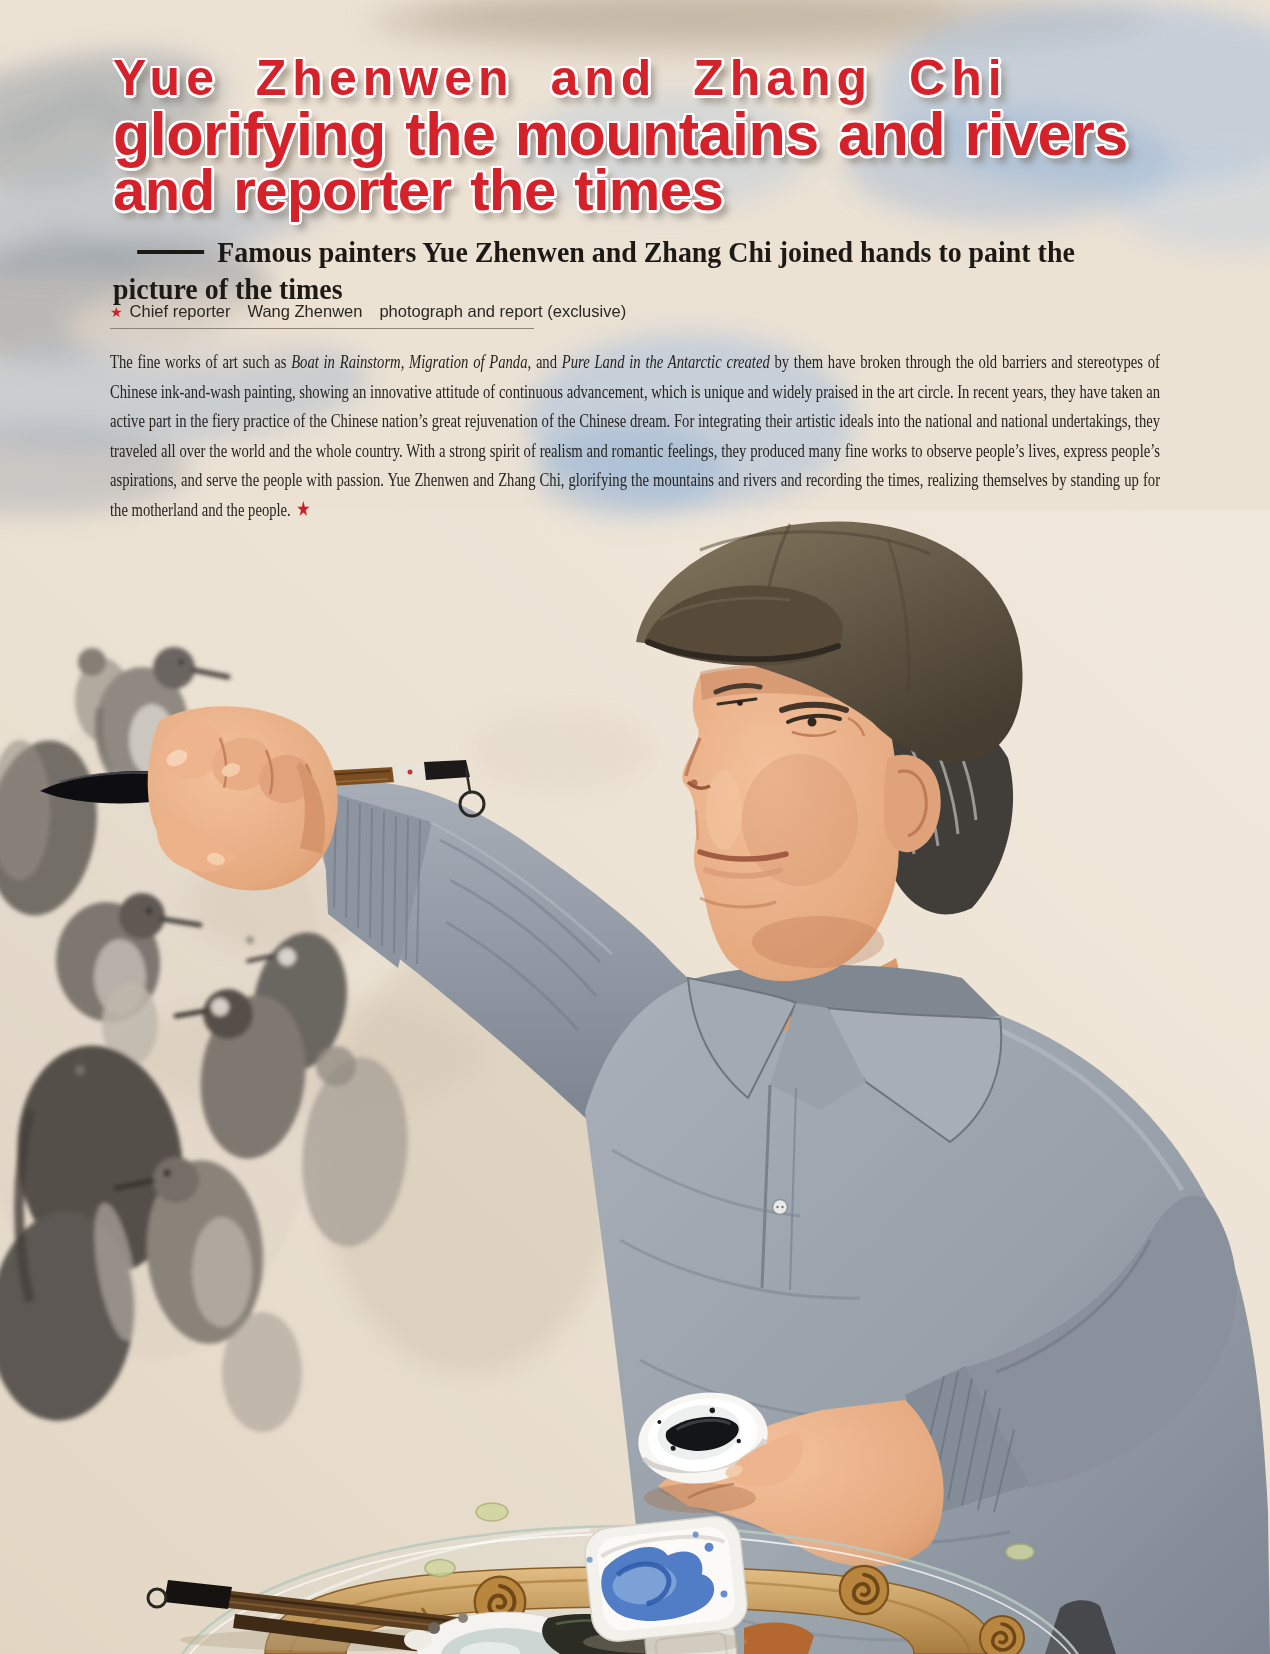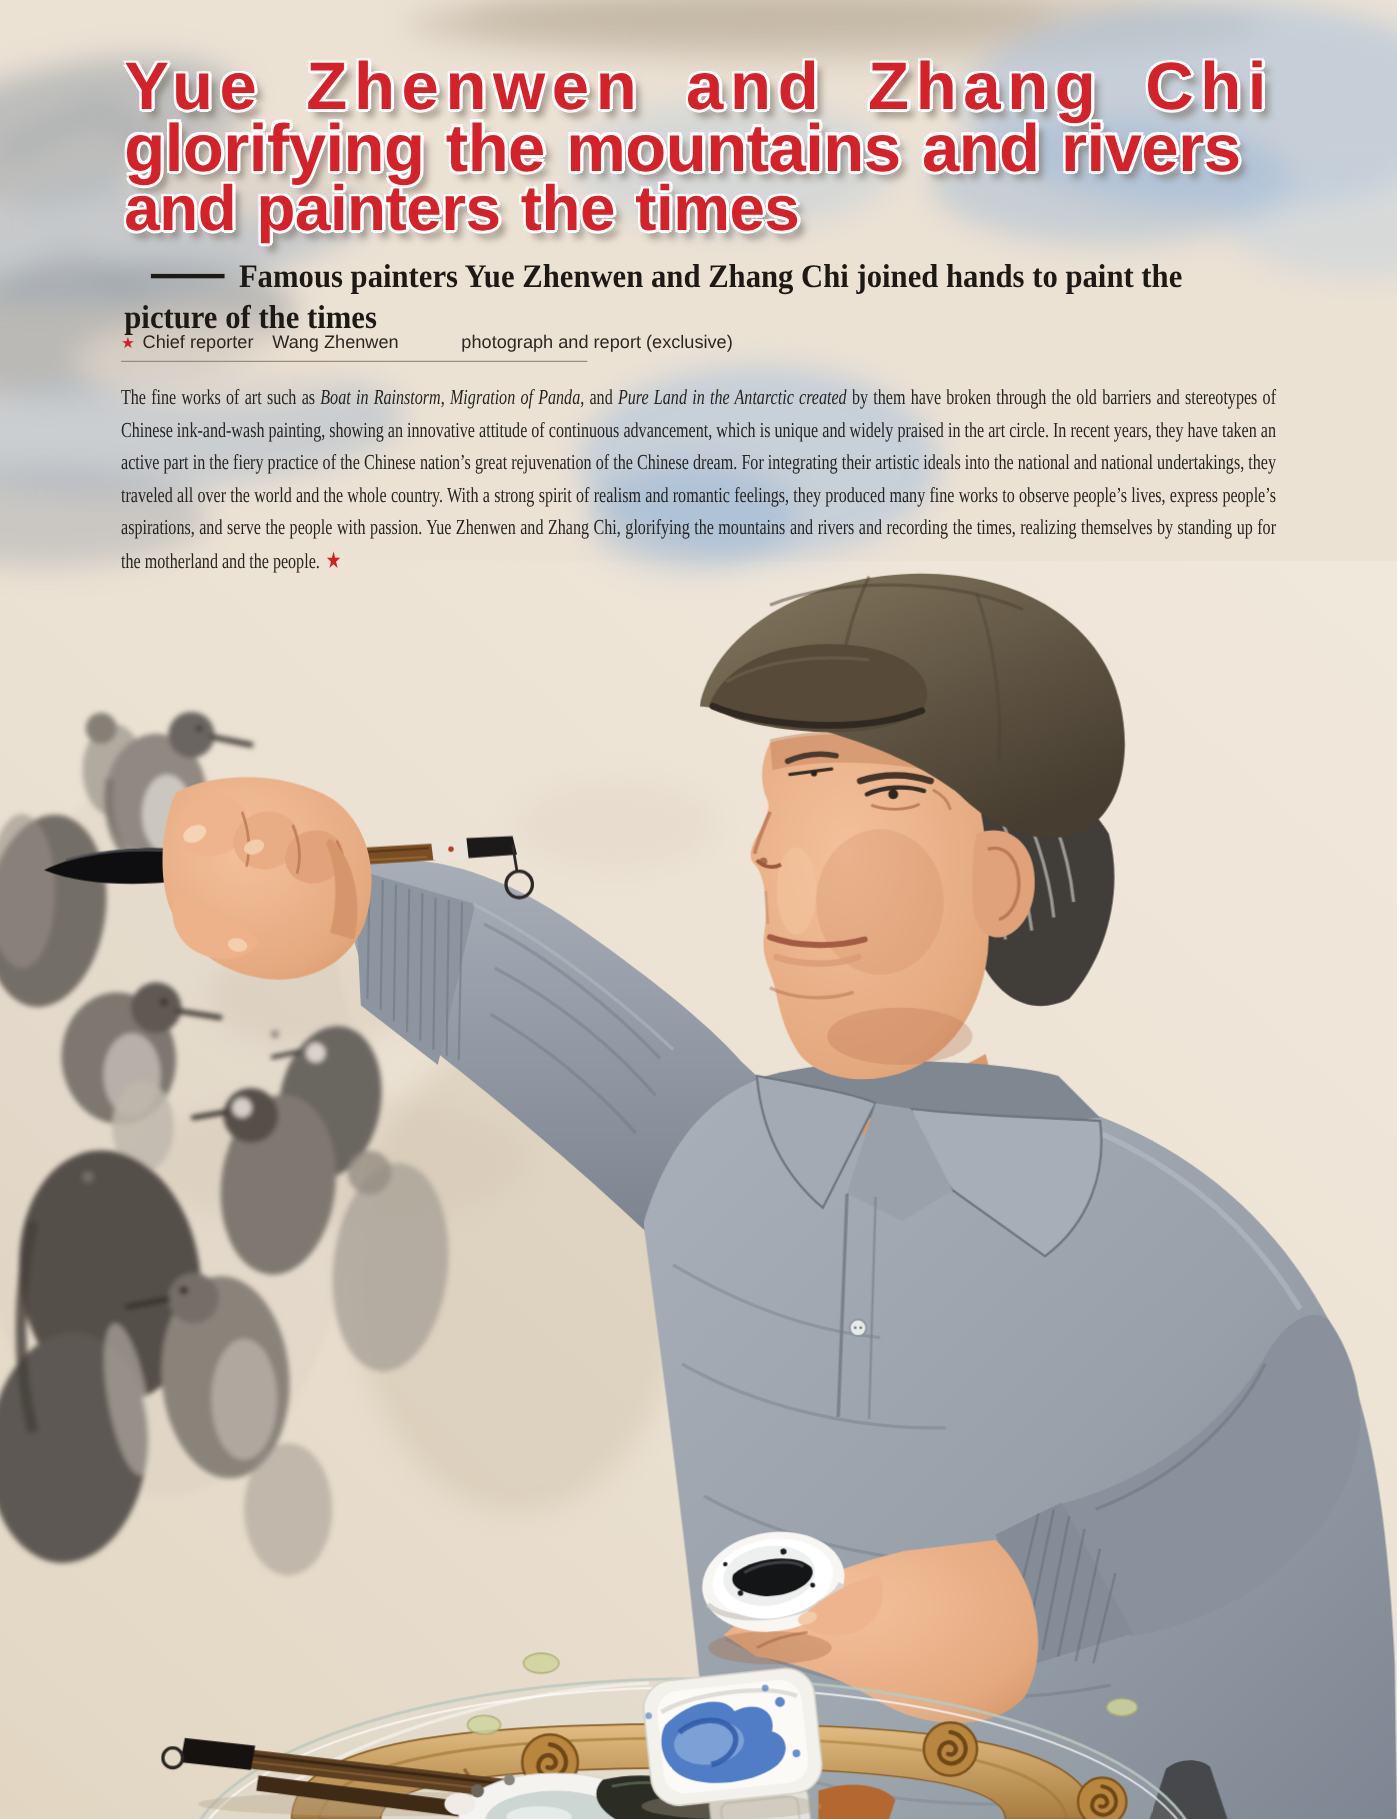--- a/index.html
+++ b/index.html
@@ -12,42 +12,42 @@
   
   #header-art{width:1270px;height:560px;z-index:1;pointer-events:none;}
   #masthead{z-index:3;width:1270px;}
   .title{
     position:absolute;left:113px;top:50px;margin:0;
     font-family:"Liberation Sans",sans-serif;font-weight:bold;
     color:#d5222a;white-space:nowrap;line-height:56px;
     text-shadow:-2px -2px 0 #fff,2px -2px 0 #fff,-2px 2px 0 #fff,2px 2px 0 #fff,
                  3px 0 0 #fff,0 3px 0 #fff,6px 7px 7px rgba(110,100,85,.6);
   }
-  .title .t1{display:block;font-size:61px;letter-spacing:6px;word-spacing:16px;}
+  .title .t1{display:block;font-size:50px;letter-spacing:6px;word-spacing:16px;}
   .title .t2{display:block;font-size:61px;letter-spacing:-0.5px;word-spacing:3px;}
   .title .t3{display:block;font-size:58px;letter-spacing:-0.5px;word-spacing:3px;}
   .subtitle{
     position:absolute;left:113px;top:233px;margin:0;width:1085px;
     font-family:"Liberation Serif",serif;font-weight:bold;
     font-size:30px;line-height:37px;color:#1d1a16;
     transform:scaleX(.93);transform-origin:left top;
   }
   .subtitle .dash{
     display:inline-block;width:72px;height:0;border-top:4px solid #1d1a16;
     vertical-align:8px;margin:0 14px 0 26px;
   }
   .byline{
     position:absolute;left:110px;top:302px;margin:0;width:424px;
     font-size:16.5px;color:#2b2722;letter-spacing:0px;
     padding-bottom:7px;border-bottom:1px solid #8d857a;
     white-space:nowrap;
   }
   .byline .bstar{color:#cf2028;font-size:14px;margin-right:7px;}
   .byline .bpart{margin-right:17px;text-align:center;}
-  .byline .bpart:last-child{margin-right:0;margin-left:40px;}
+  .byline .bpart:last-child{margin-right:0;}
   
   .article{
     position:absolute;left:110px;top:347px;width:1400px;
     transform:scaleX(.75);transform-origin:left top;
     font-family:"Liberation Serif",serif;
     font-size:19.5px;line-height:29.6px;color:#262320;
     text-align:justify;margin:0;z-index:3;
   }
   .article .it{font-style:italic;}
   .article .star{color:#cf2028;font-size:21px;letter-spacing:2px;}
@@ -82,21 +82,21 @@
       <filter id="wblur" x="-30%" y="-30%" width="160%" height="160%">
         <feGaussianBlur stdDeviation="13"></feGaussianBlur>
       </filter>
     </defs>
 </svg>
 
 <header id="masthead" class="layer">
   <h1 class="title" style="color: rgb(213, 34, 42);">
     <span class="t1">Yue Zhenwen and Zhang Chi</span>
     <span class="t2">glorifying the mountains and rivers</span>
-    <span class="t3">and painters the times</span>
+    <span class="t3">and reporter the times</span>
   </h1>
   <p class="subtitle"><span class="dash"></span><span>Famous painters Yue Zhenwen and Zhang Chi joined hands to paint the picture of the times</span></p>
   <p class="byline">
     <span class="bstar">★</span><span class="bpart">Chief reporter</span><span class="bpart">Wang Zhenwen</span><span class="bpart">photograph and report (exclusive)</span>
   </p>
 </header>
 
 <p class="article layer"><span>The fine works of art such as </span><span class="it">Boat in Rainstorm, Migration of Panda,</span><span> and </span><span class="it">Pure Land in the Antarctic created</span><span> by them have broken through the old barriers and stereotypes of Chinese ink-and-wash painting, showing an innovative attitude of continuous advancement, which is unique and widely praised in the art circle. In recent years, they have taken an active part in the fiery practice of the Chinese nation’s great rejuvenation of the Chinese dream. For integrating their artistic ideals into the national and national undertakings, they traveled all over the world and the whole country. With a strong spirit of realism and romantic feelings, they produced many fine works to observe people’s lives, express people’s aspirations, and serve the people with passion. Yue Zhenwen and Zhang Chi, glorifying the mountains and rivers and recording the times, realizing themselves by standing up for the motherland and the people.</span><span class="star"> ★</span></p>
 
 <div id="photo" class="layer">

